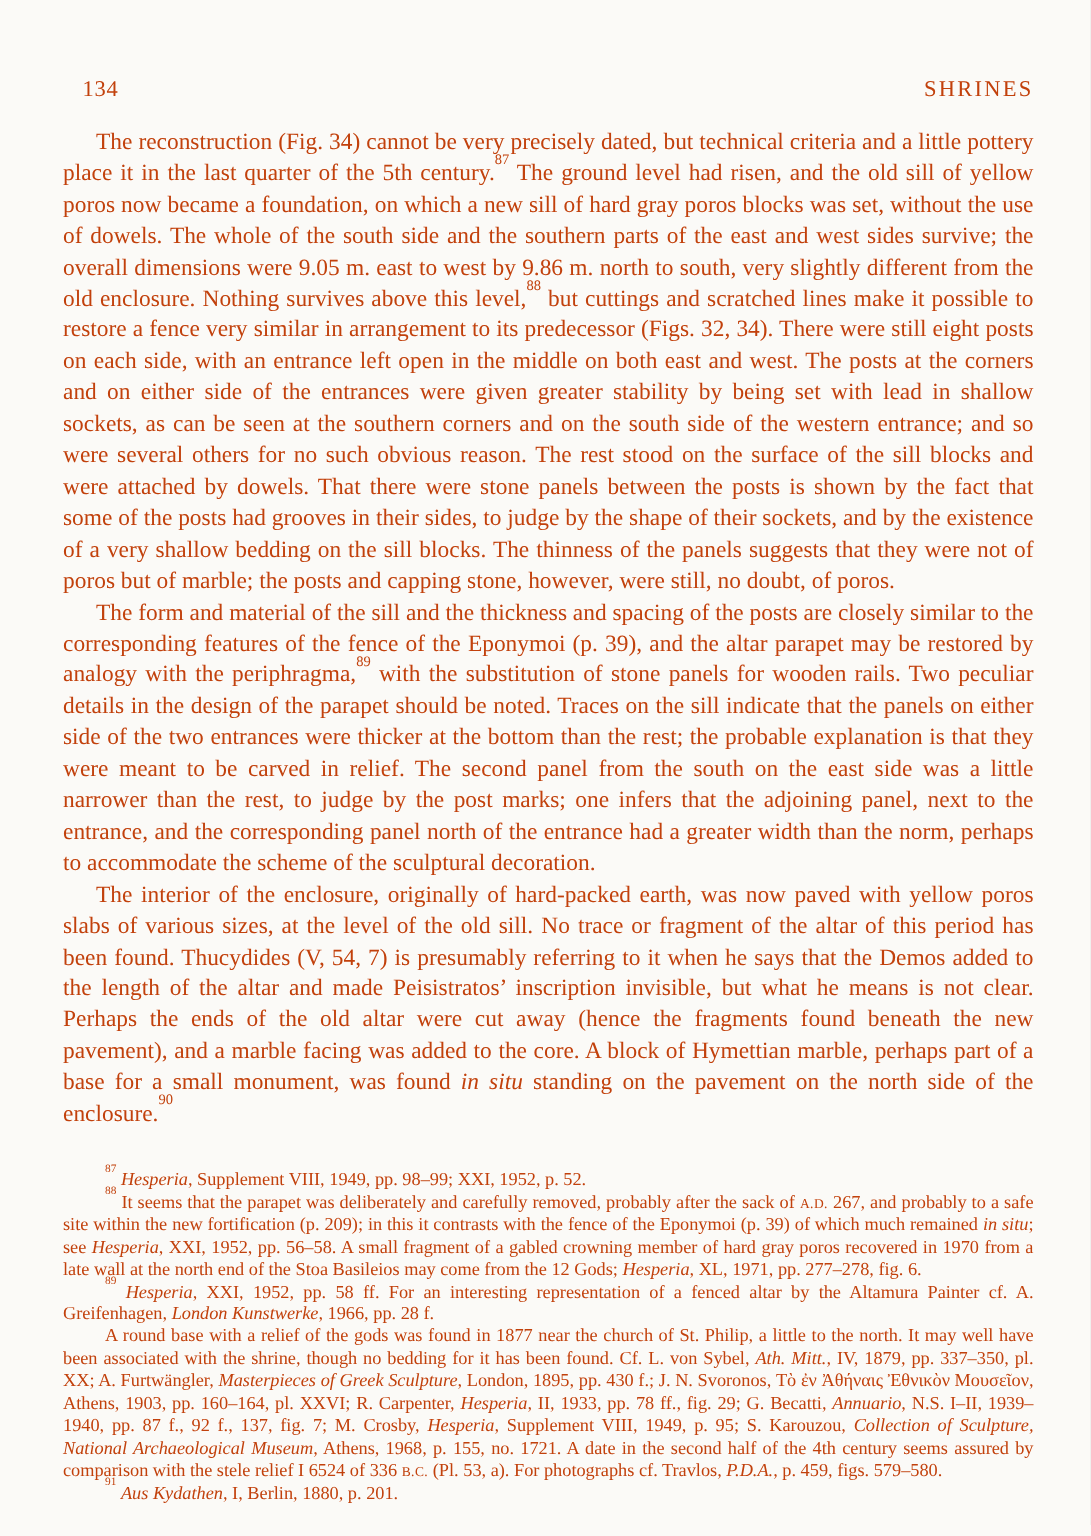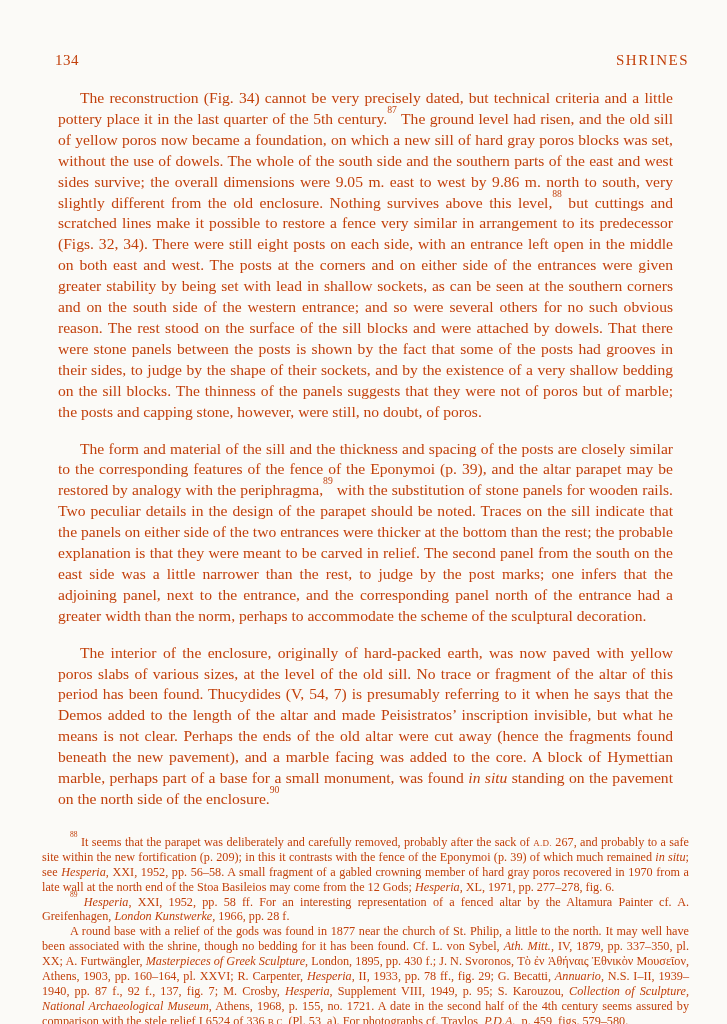--- a/index.html
+++ b/index.html
@@ -35,21 +35,21 @@
     text-align: right;
     font-size: 15px;
     letter-spacing: 1.5px;
   }
   .body-text {
     font-size: 15.6px;
     line-height: 20.9px;
     text-align: justify;
   }
   .body-text p {
-    margin: 16px;
+    margin: 0;
     text-indent: 22px;
   }
   .footnotes {
     margin-top: 25px;
     font-size: 12.2px;
     line-height: 14.9px;
     text-align: justify;
   }
   .footnotes p {
     margin: 0;
@@ -75,19 +75,20 @@
     <div class="running-title">SHRINES</div>
   </div>
 
   <div class="body-text">
     <p><span>The reconstruction (Fig. 34) cannot be very precisely dated, but technical criteria and a little pottery place it in the last quarter of the 5th century.</span><sup class="fnref">87</sup><span> The ground level had risen, and the old sill of yellow poros now became a foundation, on which a new sill of hard gray poros blocks was set, without the use of dowels. The whole of the south side and the southern parts of the east and west sides survive; the overall dimensions were 9.05 m. east to west by 9.86 m. north to south, very slightly different from the old enclosure. Nothing survives above this level,</span><sup class="fnref">88</sup><span> but cuttings and scratched lines make it possible to restore a fence very similar in arrangement to its predecessor (Figs. 32, 34). There were still eight posts on each side, with an entrance left open in the middle on both east and west. The posts at the corners and on either side of the entrances were given greater stability by being set with lead in shallow sockets, as can be seen at the southern corners and on the south side of the western entrance; and so were several others for no such obvious reason. The rest stood on the surface of the sill blocks and were attached by dowels. That there were stone panels between the posts is shown by the fact that some of the posts had grooves in their sides, to judge by the shape of their sockets, and by the existence of a very shallow bedding on the sill blocks. The thinness of the panels suggests that they were not of poros but of marble; the posts and capping stone, however, were still, no doubt, of poros.</span></p>
     <p><span>The form and material of the sill and the thickness and spacing of the posts are closely similar to the corresponding features of the fence of the Eponymoi (p. 39), and the altar parapet may be restored by analogy with the periphragma,</span><sup class="fnref">89</sup><span> with the substitution of stone panels for wooden rails. Two peculiar details in the design of the parapet should be noted. Traces on the sill indicate that the panels on either side of the two entrances were thicker at the bottom than the rest; the probable explanation is that they were meant to be carved in relief. The second panel from the south on the east side was a little narrower than the rest, to judge by the post marks; one infers that the adjoining panel, next to the entrance, and the corresponding panel north of the entrance had a greater width than the norm, perhaps to accommodate the scheme of the sculptural decoration.</span></p>
     <p><span>The interior of the enclosure, originally of hard-packed earth, was now paved with yellow poros slabs of various sizes, at the level of the old sill. No trace or fragment of the altar of this period has been found. Thucydides (V, 54, 7) is presumably referring to it when he says that the Demos added to the length of the altar and made Peisistratos’ inscription invisible, but what he means is not clear. Perhaps the ends of the old altar were cut away (hence the fragments found beneath the new pavement), and a marble facing was added to the core. A block of Hymettian marble, perhaps part of a base for a small monument, was found </span><i>in situ</i><span> standing on the pavement on the north side of the enclosure.</span><sup class="fnref">90</sup></p>
   </div>
 
   <div class="footnotes">
+    <p><sup class="fnref">87</sup><span> </span><i>Hesperia</i><span>, Supplement VIII, 1949, pp. 98–99; XXI, 1952, p. 52.</span></p>
     <p><sup class="fnref">88</sup><span> It seems that the parapet was deliberately and carefully removed, probably after the sack of </span><span class="smallcaps">A.D.</span><span> 267, and probably to a safe site within the new fortification (p. 209); in this it contrasts with the fence of the Eponymoi (p. 39) of which much remained </span><i>in situ</i><span>; see </span><i>Hesperia</i><span>, XXI, 1952, pp. 56–58. A small fragment of a gabled crowning member of hard gray poros recovered in 1970 from a late wall at the north end of the Stoa Basileios may come from the 12 Gods; </span><i>Hesperia</i><span>, XL, 1971, pp. 277–278, fig. 6.</span></p>
     <p><sup class="fnref">89</sup><span> </span><i>Hesperia</i><span>, XXI, 1952, pp. 58 ff. For an interesting representation of a fenced altar by the Altamura Painter cf. A. Greifenhagen, </span><i>London Kunstwerke</i><span>, 1966, pp. 28 f.</span></p>
     <p><span>A round base with a relief of the gods was found in 1877 near the church of St. Philip, a little to the north. It may well have been associated with the shrine, though no bedding for it has been found. Cf. L. von Sybel, </span><i>Ath. Mitt.</i><span>, IV, 1879, pp. 337–350, pl. XX; A. Furtwängler, </span><i>Masterpieces of Greek Sculpture</i><span>, London, 1895, pp. 430 f.; J. N. Svoronos, Τὸ ἐν Ἀθήναις Ἐθνικὸν Μουσεῖον, Athens, 1903, pp. 160–164, pl. XXVI; R. Carpenter, </span><i>Hesperia</i><span>, II, 1933, pp. 78 ff., fig. 29; G. Becatti, </span><i>Annuario</i><span>, N.S. I–II, 1939–1940, pp. 87 f., 92 f., 137, fig. 7; M. Crosby, </span><i>Hesperia</i><span>, Supplement VIII, 1949, p. 95; S. Karouzou, </span><i>Collection of Sculpture, National Archaeological Museum</i><span>, Athens, 1968, p. 155, no. 1721. A date in the second half of the 4th century seems assured by comparison with the stele relief I 6524 of 336 </span><span class="smallcaps">B.C.</span><span> (Pl. 53, a). For photographs cf. Travlos, </span><i>P.D.A.</i><span>, p. 459, figs. 579–580.</span></p>
     <p><sup class="fnref">91</sup><span> </span><i>Aus Kydathen</i><span>, I, Berlin, 1880, p. 201.</span></p>
   </div>
 
 </div>
 
 </body></html>

